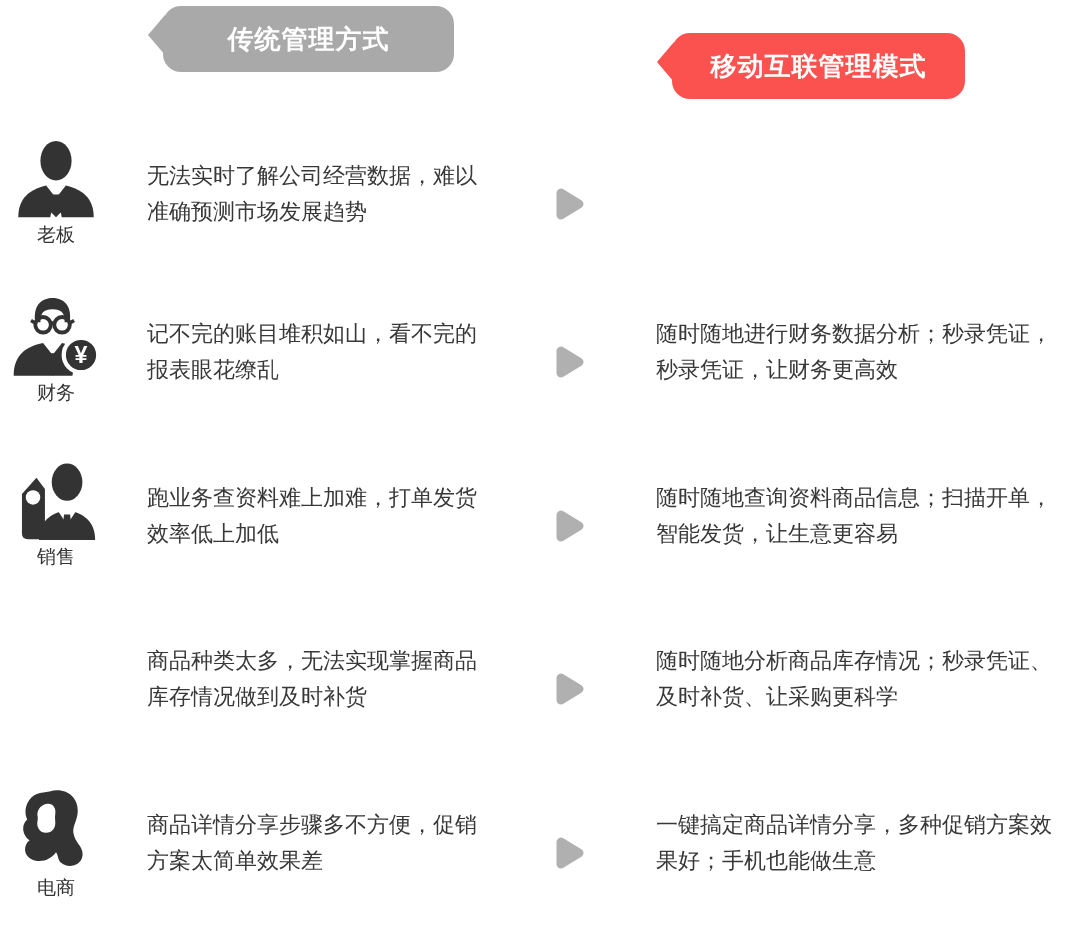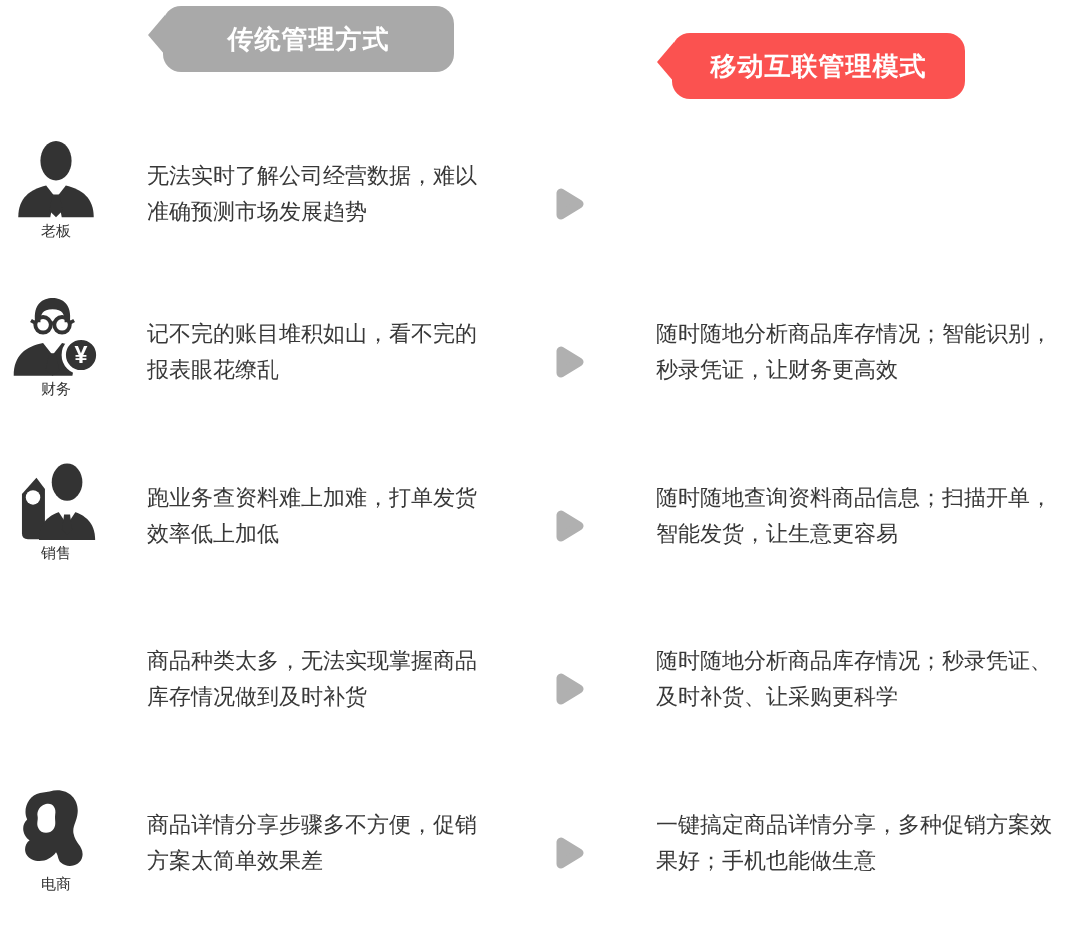--- a/index.html
+++ b/index.html
@@ -16,21 +16,21 @@
   .bubble.gray::before{border-right:17px solid var(--gray-bubble,#a9a9a9);}
   .bubble.red{left:672px;width:293px;background:var(--red-bubble,#fb5250);margin-top:27px;}
   .bubble.red::before{border-right:17px solid var(--red-bubble,#fb5250);}
 
   
   .row{position:absolute;left:0;width:1080px;height:152px;}
   .row.r1{top:138px}.row.r2{top:296px}.row.r3{top:460px}.row.r4{top:623px}.row.r5{top:787px}
 
   .role{position:absolute;left:2px;top:0;width:108px;text-align:center;color:var(--icon,#333);}
   .role svg{display:block;margin:0 auto;}
-  .role-label{font-size:15px;color:#333;margin-top:4px;}
+  .role-label{font-size:19px;color:#333;margin-top:4px;}
 
   .txt{position:absolute;top:20px;font-size:22px;line-height:36px;color:var(--text,#383838);
        white-space:pre-line;}
   .txt.trad{left:147px;width:400px;}
   .txt.mob{left:656px;width:422px;}
 
   .arrow{position:absolute;left:556px;top:50px;color:var(--arrow,#b0b0b0);}
 </style>
 </head>
 <body>
@@ -79,21 +79,21 @@
       </svg>
       <div class="role-label">财务</div>
     </div>
     <div class="txt trad">记不完的账目堆积如山，看不完的
 报表眼花缭乱</div>
     <div class="arrow">
       <svg width="28" height="32" viewBox="0 0 28 32">
         <polygon points="5,5 5,27 23,16" fill="currentColor" stroke="currentColor" stroke-width="9" stroke-linejoin="round"></polygon>
       </svg>
     </div>
-    <div class="txt mob">随时随地分析商品库存情况；智能识别，
+    <div class="txt mob">随时随地进行财务数据分析；秒录凭证，
 秒录凭证，让财务更高效</div>
   </div>
 
   <div class="row r3">
     <div class="role">
       <svg width="86" height="80" viewBox="0 0 100 94">
         <path fill="currentColor" d="M10 40 L27 21 L37 34 L37 86 Q37 93 30 93 L17 93 Q10 93 10 86 Z"></path>
         <circle cx="23" cy="44" r="8.5" fill="#fff"></circle>
         <ellipse cx="63" cy="26" rx="18" ry="22" fill="currentColor"></ellipse>
         <path fill="currentColor" d="M30 94 C30 72 44 62 63 59 C82 62 96 72 96 94 Z"></path>

